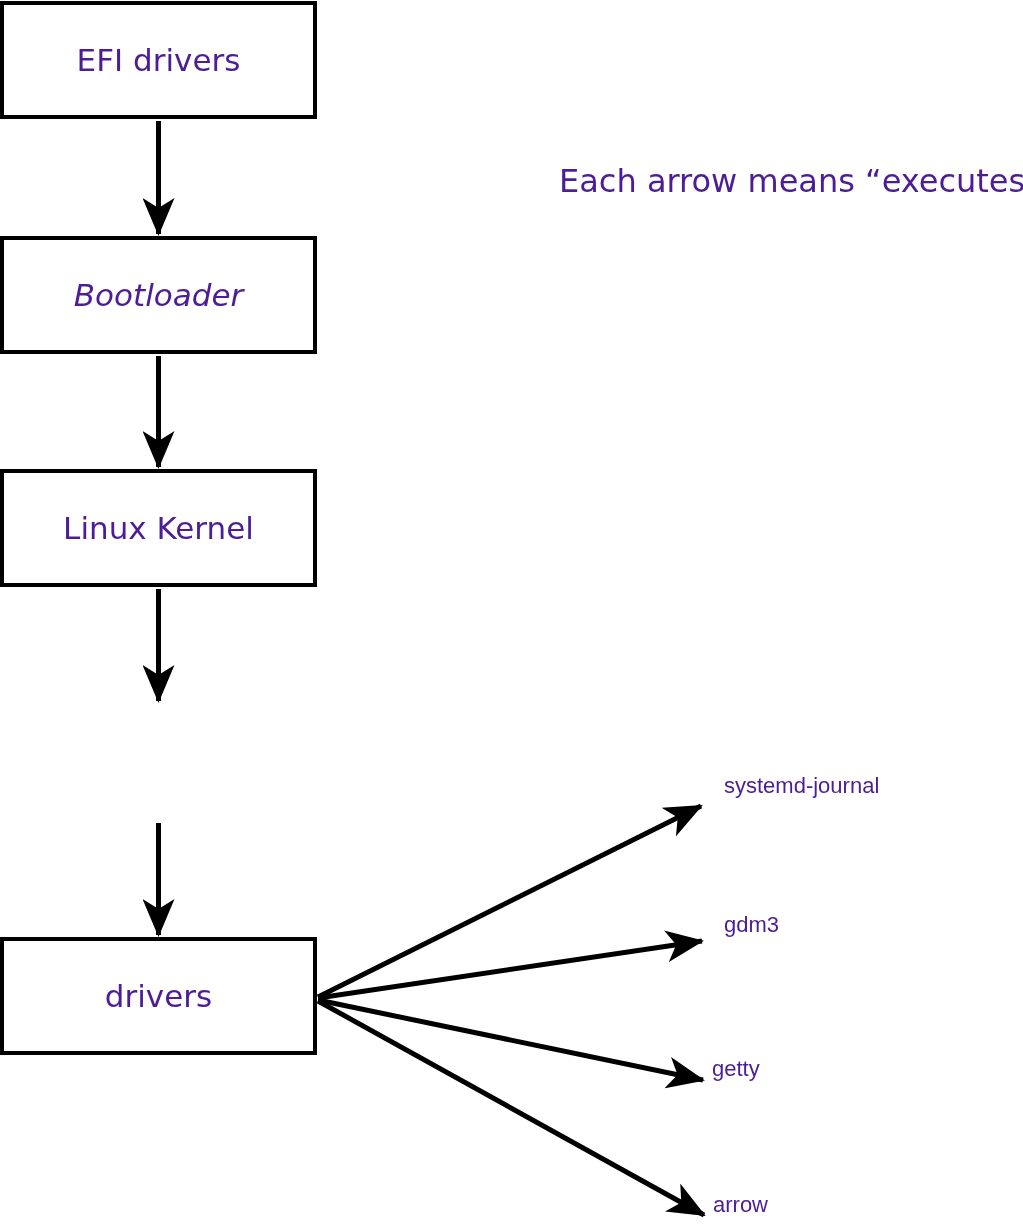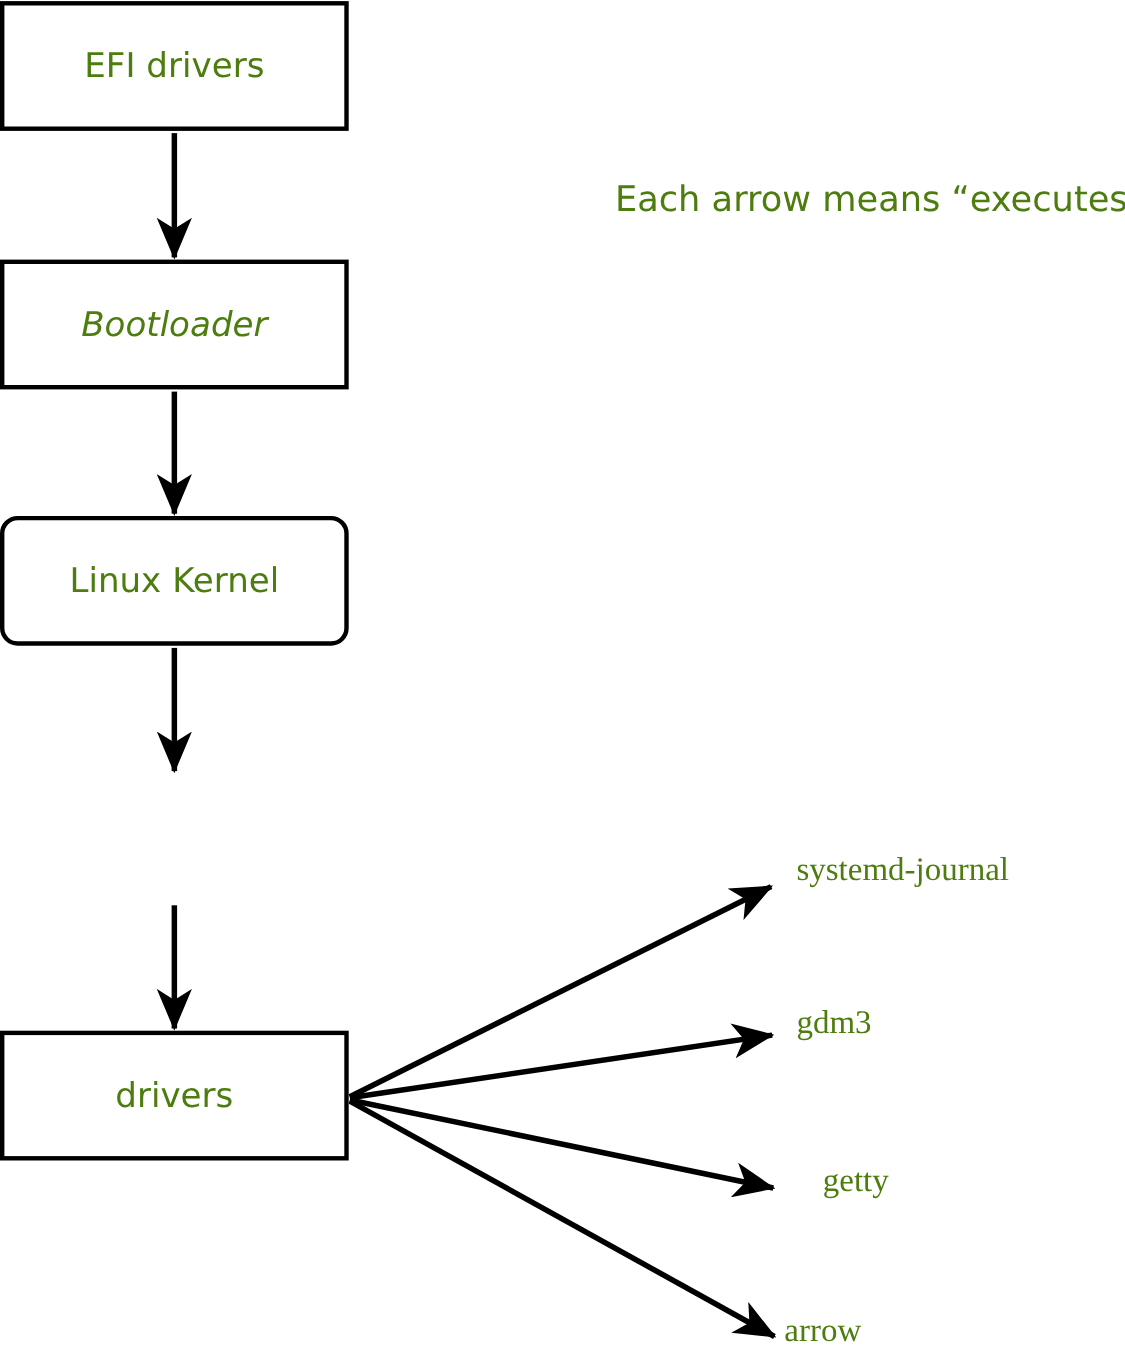--- a/index.html
+++ b/index.html
@@ -7,21 +7,21 @@
     padding: 0;
     background: #ffffff;
   }
   .canvas {
     position: relative;
     width: 1023px;
     height: 1230px;
     background: #ffffff;
     overflow: hidden;
     font-family: "DejaVu Sans", "Liberation Sans", sans-serif;
-    color: #4d7c0f;
+    color: #4c1d95;
   }
   .arrows {
     position: absolute;
     left: 0;
     top: 0;
     width: 1023px;
     height: 1230px;
   }
   .arrows line {
     stroke: #000000;
@@ -37,41 +37,41 @@
     background: #ffffff;
     display: flex;
     align-items: center;
     justify-content: center;
     font-size: 31px;
     line-height: 1;
     white-space: nowrap;
   }
   .node.n1 { top: 1px; }
   .node.n2 { top: 236px; font-style: italic; }
-  .node.n3 { top: 469px; border-radius: 16px; }
+  .node.n3 { top: 469px; }
   .node.n4 { top: 703px; }
   .node.n5 { top: 937px; }
   .caption {
     position: absolute;
     left: 559px;
     top: 164px;
     font-size: 32px;
     line-height: 1.1;
     white-space: nowrap;
   }
   .spawn-label {
     position: absolute;
-    font-family: Liberation Serif, serif;
-    font-size: 30px;
+    font-family: Liberation Sans, sans-serif;
+    font-size: 22px;
     line-height: 1.1;
     white-space: nowrap;
   }
   .spawn-label.s1 { left: 724px; top: 774px; }
   .spawn-label.s2 { left: 724px; top: 913px; }
-  .spawn-label.s3 { left: 748px; top: 1057px; }
+  .spawn-label.s3 { left: 712px; top: 1057px; }
   .spawn-label.s4 { left: 713px; top: 1193px; }
 </style>
 </head>
 <body>
 
 <div class="canvas">
 
   <svg class="arrows" width="1023" height="1230" viewBox="0 0 1023 1230" xmlns="http://www.w3.org/2000/svg">
     <defs>
       <marker id="ah" markerUnits="userSpaceOnUse" markerWidth="38" markerHeight="32" refX="36" refY="16" orient="auto" viewBox="0 0 38 32">

